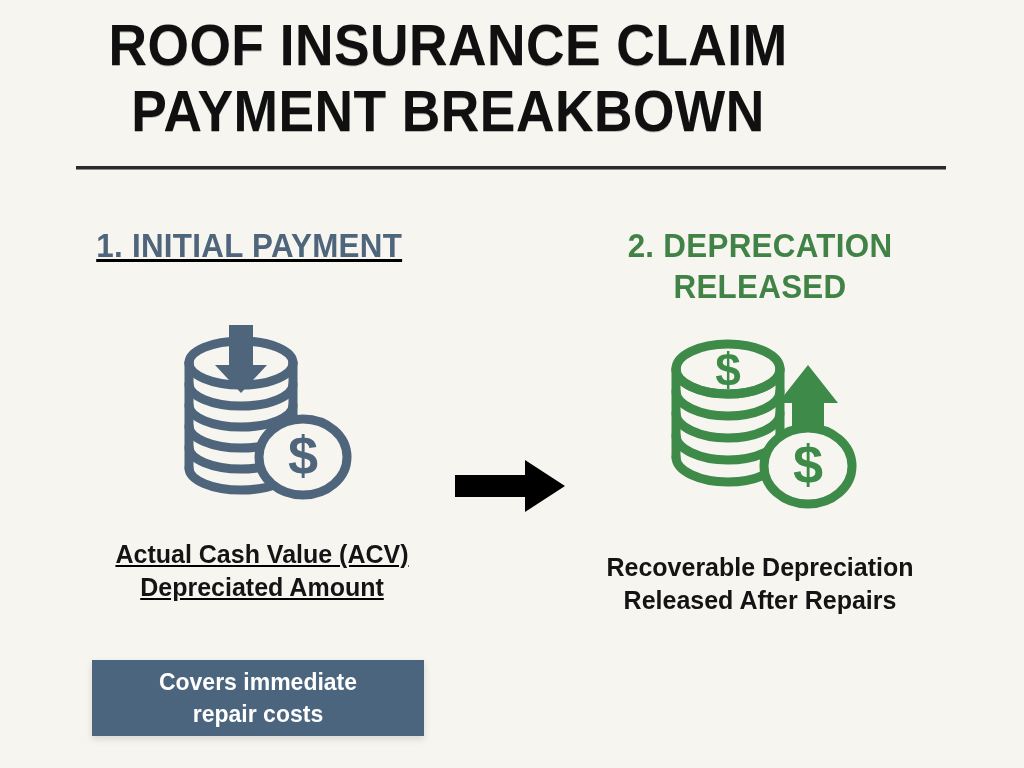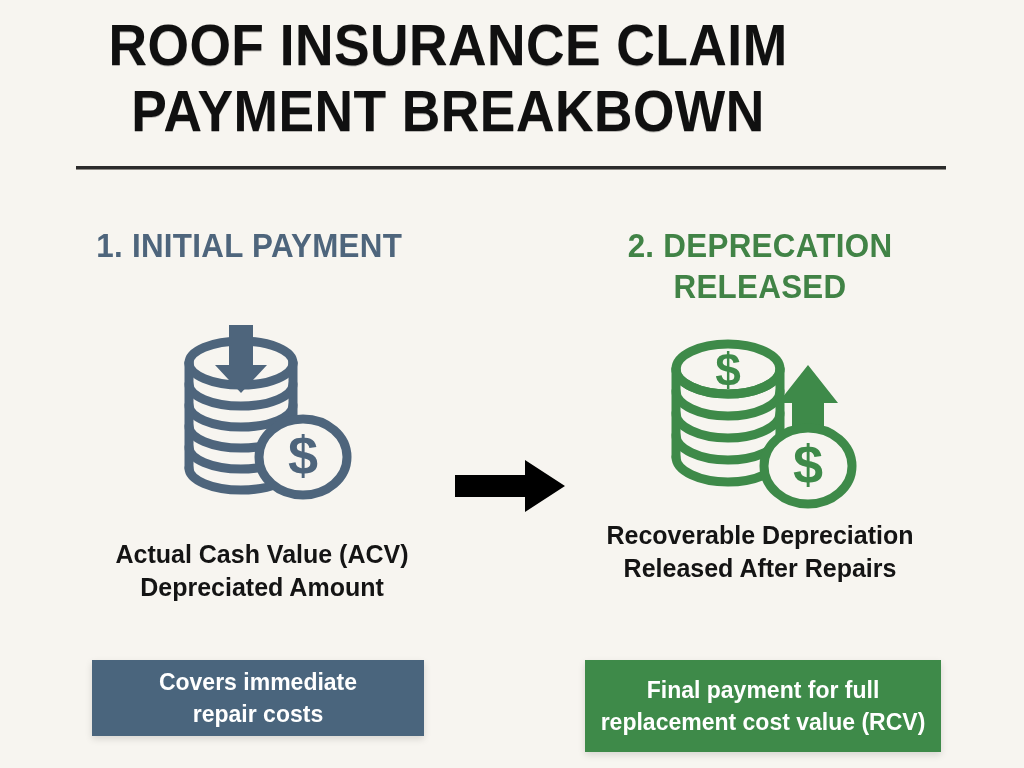--- a/index.html
+++ b/index.html
@@ -52,21 +52,21 @@
     background: #2b2b2b;
     border-bottom: 1px solid #8d8a85;
   }
 
   
   .col {
     position: absolute;
     top: 225px;
     width: 400px;
   }
-  .col-left  { left: 62px;  }
+  .col-left  { left: 62px; text-decoration: underline;  }
   .col-right { left: 560px; }
 
   .step-heading {
     font-family: "Liberation Sans", sans-serif;
     font-weight: 700;
     font-size: 33px;
     line-height: 41px;
     letter-spacing: 0.3px;
     transform: scaleX(0.95);
     transform-origin: left center;
@@ -101,21 +101,21 @@
     padding: 0 6px;
     text-align: center;
     font-family: "Liberation Sans", sans-serif;
     font-weight: 700;
     font-size: 25px;
     line-height: 33px;
     color: #141414;
     white-space: pre-line;
   }
   .caption-left  { margin-top: 30px; }
-  .caption-right { }
+  .caption-right { margin-top: 32px; }
 
   
   .callout {
     position: absolute;
     display: flex;
     align-items: center;
     justify-content: center;
     text-align: center;
     color: #ffffff;
     font-family: "Liberation Sans", sans-serif;
@@ -236,16 +236,14 @@
       </svg>
     </div>
 
     <p class="caption caption-right">Recoverable Depreciation
 Released After Repairs</p>
   </div>
 
   <div class="callout callout-blue">Covers immediate
 repair costs</div>
 
-  <div class="callout callout-green">Final payment for full
-replacement cost value (RCV)</div>
 
 </div>
 
 </body></html>

